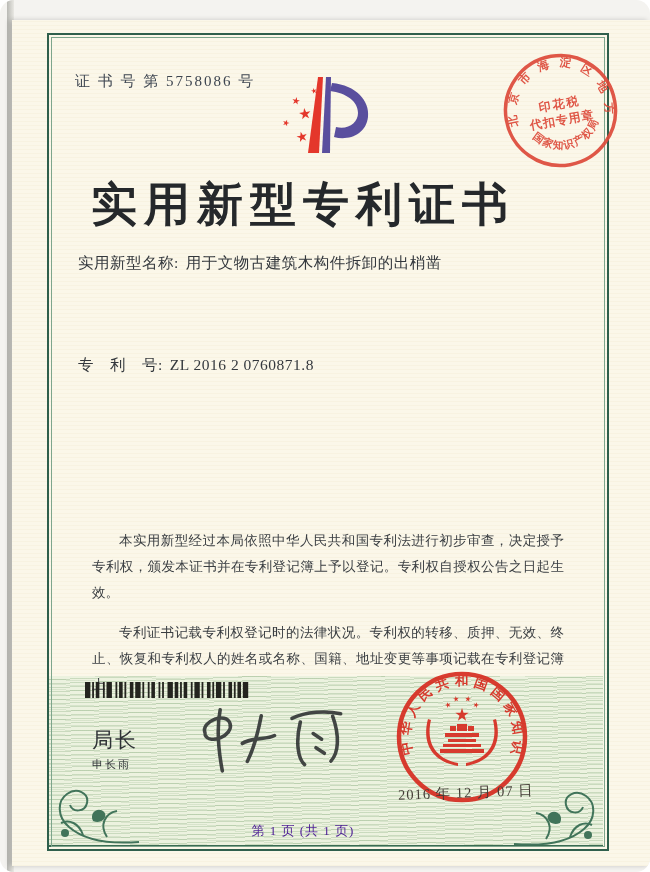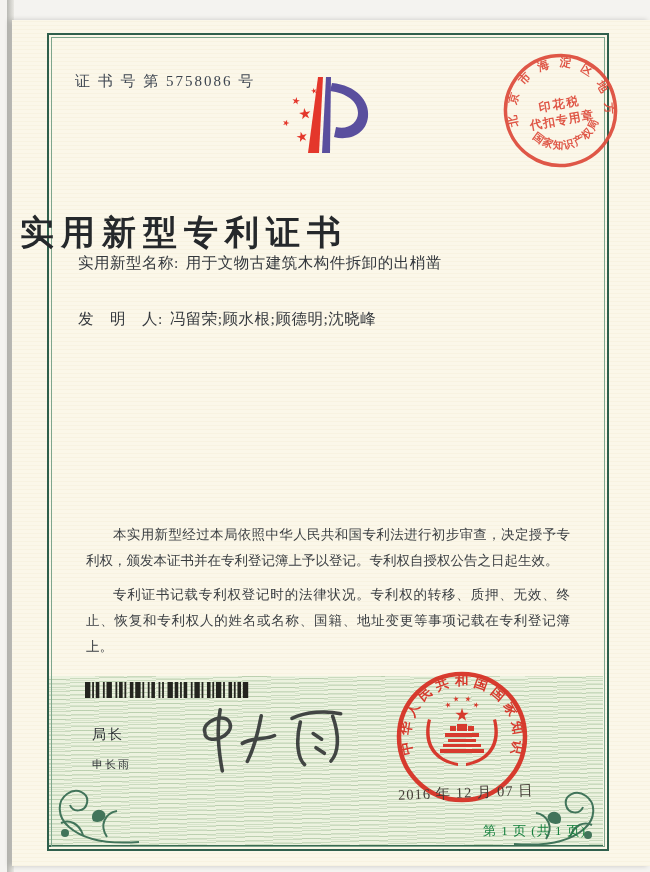--- a/index.html
+++ b/index.html
@@ -1,51 +1,51 @@
 <!DOCTYPE html>
 <html><head>
 <meta charset="utf-8">
 <style>
   html,body{margin:0;padding:0;}
   .scan{position:relative;width:650px;height:872px;background:#f4f3f0;overflow:hidden;
-        font-family:"Liberation Serif","DejaVu Serif",serif;}
+        font-family:"Liberation Serif","DejaVu Serif",serif;border-radius:14px;}
   .scan-edge{position:absolute;left:7px;top:0;width:7px;height:872px;
         background:linear-gradient(90deg,#b9b9b4,#e9e8e3);}
   .paper{position:absolute;left:12px;top:20px;width:638px;height:846px;
         background:#fbf7e9;
         background-image:repeating-linear-gradient(0deg,rgba(219,203,156,.10) 0 1px,transparent 1px 4px);
         box-shadow:-3px 0 5px rgba(0,0,0,.18);}
   .frame{position:absolute;left:47px;top:33px;width:558px;height:814px;
         border:2px solid #2f5f4c;}
   .frame-inner{position:absolute;inset:2px;border:1px solid #7da58c;}
   .green-band{position:absolute;left:49px;top:676px;width:554px;height:169px;
         background-color:#ecf2df;
         background-image:repeating-linear-gradient(-2deg,rgba(122,163,112,.30) 0 1px,transparent 1px 4px),
                          repeating-linear-gradient(2deg,rgba(122,163,112,.18) 0 1px,transparent 1px 5px);
         border-bottom:2px solid #3b6b52;}
   .cert-no{position:absolute;left:75px;top:72px;font-size:15px;letter-spacing:2px;color:#3d4550;}
   .logo{position:absolute;left:278px;top:74px;width:96px;height:86px;}
   .tax-stamp{position:absolute;left:498px;top:48px;width:125px;height:125px;
         transform:rotate(-10deg);opacity:.92;}
-  .title{position:absolute;left:20px;top:174px;width:566px;text-align:left;
-        font-size:34px;font-weight:bold;letter-spacing:7px;color:#25282b;margin-top:36px;}
+  .title{position:absolute;left:20px;top:174px;width:566px;text-align:center;
+        font-size:46px;font-weight:bold;letter-spacing:7px;color:#25282b;}
   .field{position:absolute;left:78px;font-size:15.5px;color:#34383d;letter-spacing:.5px;white-space:nowrap;}
   .field .val{padding-left:7px;}
   .paras{position:absolute;left:78px;top:514px;width:500px;font-size:13.5px;line-height:26px;
         color:#3a3e42;text-align:justify;}
-  .paras p{margin:8px;text-indent:2em;}
+  .paras p{margin:14px;text-indent:2em;}
   .barcode{position:absolute;left:85px;top:682px;width:165px;height:16px;}
-  .sig-title{position:absolute;left:92px;top:726px;font-size:14px;color:#2e3236;letter-spacing:2px;}
+  .sig-title{position:absolute;left:92px;top:726px;font-size:21px;color:#2e3236;letter-spacing:2px;}
   .sig-name{position:absolute;left:92px;top:757px;font-size:11px;color:#2e3236;letter-spacing:2px;}
   .signature{position:absolute;left:183px;top:701px;width:168px;height:74px;transform:rotate(-3deg);}
   .office-seal{position:absolute;left:394px;top:669px;width:136px;height:136px;opacity:.9;}
   .seal-date{position:absolute;left:398px;top:783px;width:160px;font-size:14.5px;color:#433c36;
         letter-spacing:1px;transform:rotate(-2deg);white-space:nowrap;}
-  .footer{position:absolute;left:20px;top:822px;width:566px;text-align:right;
-        font-size:13px;color:#15803d;letter-spacing:1px;}
+  .footer{position:absolute;left:20px;top:822px;width:566px;text-align:center;
+        font-size:13px;color:#4c1d95;letter-spacing:1px;}
   .orn{position:absolute;width:92px;height:80px;}
   .orn-left{left:49px;top:765px;}
   .orn-right{left:512px;top:767px;transform:scaleX(-1);}
 </style>
 </head>
 <body>
 
 <div class="scan">
   <div class="scan-edge"></div>
   <div class="paper"></div>
@@ -82,22 +82,22 @@
     </text>
     <text x="62.5" y="60" text-anchor="middle" font-size="12" font-weight="bold" fill="#dd4a3a" letter-spacing="2">印花税</text>
     <text x="62.5" y="76" text-anchor="middle" font-size="12" font-weight="bold" fill="#dd4a3a" letter-spacing="1">代扣专用章</text>
   </svg>
 
   <div class="title">实用新型专利证书</div>
 
   <div class="field" style="top:253px">
     <span>实用新型名称:</span><span class="val">用于文物古建筑木构件拆卸的出梢凿</span>
   </div>
-  <div class="field" style="top:309px">
-    <span>发　明　人:</span><span class="val">冯留荣;顾水根;顾德明;沈晓峰</span>
+  <div class="field" style="top:355px">
+    <span>专　利　号:</span><span class="val">ZL 2016 2 0760871.8</span>
   </div>
 
   <div class="paras">
     <p>本实用新型经过本局依照中华人民共和国专利法进行初步审查，决定授予专利权，颁发本证书并在专利登记簿上予以登记。专利权自授权公告之日起生效。</p>
     <p>专利证书记载专利权登记时的法律状况。专利权的转移、质押、无效、终止、恢复和专利权人的姓名或名称、国籍、地址变更等事项记载在专利登记簿上。</p>
   </div>
 
   <svg class="barcode" preserveAspectRatio="none" viewBox="0 0 92 16">
       <rect x="0" y="0" width="3" height="16" fill="#24241f"></rect>
       <rect x="4" y="0" width="1" height="16" fill="#24241f"></rect>

